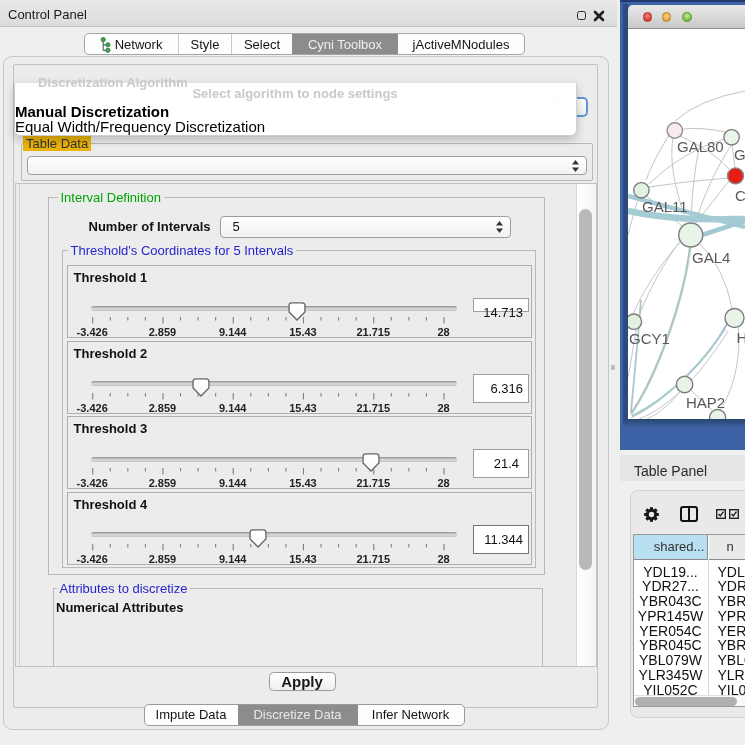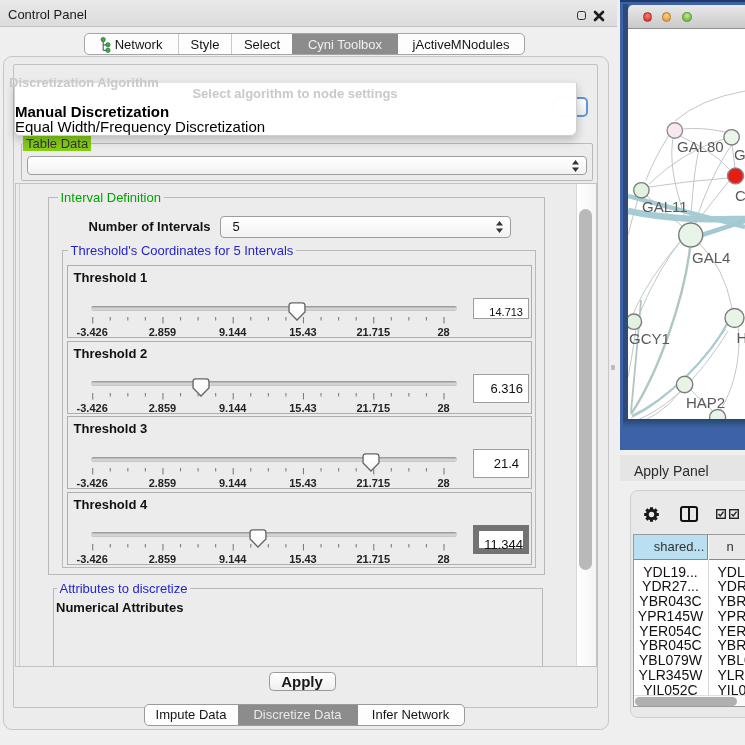--- a/index.html
+++ b/index.html
@@ -29,26 +29,26 @@
 
 <div class="abs" style="left:83.5px;top:33px;width:441px;height:22px;background:#fdfdfd;border:1px solid #a5a5a5;border-radius:5px;overflow:hidden;white-space:nowrap;">
   <div class="tseg" style="width:93.5px;line-height:21px;"><svg width="11" height="16" viewBox="0 0 11 16" style="vertical-align:-4px;">
         <path d="M3.2 4 L3.2 13.5 M3.2 7.8 L7 7.8 M3.2 13.3 L7 13.3" stroke="#63637a" stroke-width="1.2" fill="none"></path>
         <circle cx="3.2" cy="2.6" r="2.1" fill="#44a84e" stroke="#2c7a35" stroke-width="0.9"></circle>
         <circle cx="7.9" cy="7.8" r="2.1" fill="#44a84e" stroke="#2c7a35" stroke-width="0.9"></circle>
         <circle cx="7.9" cy="13.3" r="2.1" fill="#44a84e" stroke="#2c7a35" stroke-width="0.9"></circle>
       </svg> Network</div><div class="tseg" style="width:53px;line-height:21px;border-left:1px solid #c9c9c9;">Style</div><div class="tseg" style="width:61px;line-height:21px;border-left:1px solid #c9c9c9;">Select</div><div class="tseg" style="width:106px;line-height:21px;background:#8c8c8c;color:#efefef;">Cyni Toolbox</div><div class="tseg" style="width:126px;line-height:21px;">jActiveMNodules</div>
 </div>
 
-<div class="abs" style="left:9px;top:75px;font-size:13px;font-weight:bold;color:#c9c9c9;z-index:51;">Discretization Algorithm</div>
+<div class="abs" style="left:38px;top:75px;font-size:13px;font-weight:bold;color:#c9c9c9;z-index:51;">Discretization Algorithm</div>
 
 <div class="abs" style="left:552px;top:97px;width:36px;height:20px;border:2px solid #5b97d8;border-radius:5px;background:linear-gradient(#fff,#eee);"></div>
 
 <div class="fs" style="left:21px;top:143px;width:572px;height:38px;border-radius:2px;">
-  <span class="legend" style="left:1px;background:#84cc16;color:#333;">Table Data</span>
+  <span class="legend" style="left:1px;background:#eab308;color:#333;">Table Data</span>
 </div>
 <div class="cbox" style="left:26.5px;top:156px;width:560px;height:19px;line-height:17px;">
   <svg class="cbar" width="9" height="12" viewBox="0 0 9 12">
       <path d="M4.5 0 L8 4.4 L1 4.4 Z" fill="#333"></path>
       <path d="M4.5 12 L8 7.6 L1 7.6 Z" fill="#333"></path>
     </svg>
 </div>
 
 <div class="abs" style="left:13.5px;top:82px;width:563px;height:53.5px;background:rgba(255,255,255,0.985);border:1px solid #cfcfcf;border-top-color:#e3e3e3;border-radius:2px 2px 6px 6px;box-shadow:0 4px 10px rgba(0,0,0,0.22);z-index:50;"></div>
 <div class="abs" style="left:13.5px;top:86px;width:563px;text-align:center;font-size:13px;font-weight:bold;color:#c9c9c9;z-index:51;">Select algorithm to node settings</div>
@@ -107,21 +107,21 @@
         <line x1="320.87" y1="0" x2="320.87" y2="3.4" stroke="#7e7e7e" stroke-width="1.1"></line>
         <line x1="338.44" y1="0" x2="338.44" y2="3.4" stroke="#7e7e7e" stroke-width="1.1"></line>
         <line x1="356.00" y1="0" x2="356.00" y2="6.4" stroke="#7e7e7e" stroke-width="1.1"></line>
       </svg>
 <div class="abs" style="left:-10.30px;top:60px;width:70px;text-align:center;font-size:11px;font-weight:bold;color:#222;">-3.426</div>
 <div class="abs" style="left:59.96px;top:60px;width:70px;text-align:center;font-size:11px;font-weight:bold;color:#222;">2.859</div>
 <div class="abs" style="left:130.22px;top:60px;width:70px;text-align:center;font-size:11px;font-weight:bold;color:#222;">9.144</div>
 <div class="abs" style="left:200.48px;top:60px;width:70px;text-align:center;font-size:11px;font-weight:bold;color:#222;">15.43</div>
 <div class="abs" style="left:270.74px;top:60px;width:70px;text-align:center;font-size:11px;font-weight:bold;color:#222;">21.715</div>
 <div class="abs" style="left:341.00px;top:60px;width:70px;text-align:center;font-size:11px;font-weight:bold;color:#222;">28</div>
-<div class="abs" style="left:405.5px;top:32px;width:56px;height:21px;background:#fff;border:1px solid #9e9e9e;font-size:11px;color:#111;line-height:27px;text-align:right;padding-right:5px;">14.713</div>
+<div class="abs" style="left:405.5px;top:32px;width:56px;height:14px;background:#fff;border:1px solid #9e9e9e;font-size:13px;color:#111;line-height:27px;text-align:right;padding-right:5px;">14.713</div>
 </div>
 <div class="abs" style="left:51px;top:156.5px;width:465px;height:73px;border:1px solid #aeaeae;background:#ececec;">
 <div class="abs" style="left:6px;top:4px;font-size:13px;font-weight:bold;color:#111;">Threshold 2</div>
 <div class="abs" style="left:23.5px;top:39.5px;width:366px;height:5px;border-radius:3px;background:linear-gradient(#8f8f8f,#dcdcdc 55%,#c0c0c0);"></div>
 <svg class="abs" style="left:124.95px;top:36px;" width="18" height="19" viewBox="0 0 17.3 18.5">
         <path d="M3.6 0.8 L13.7 0.8 Q16.4 0.8 16.4 3.5 L16.4 9.6 L8.65 17.6 L0.9 9.6 L0.9 3.5 Q0.9 0.8 3.6 0.8 Z" fill="#fafafa" stroke="#666" stroke-width="1.3"></path>
         <path d="M2.2 2.1 L15.1 2.1 L15.1 8 L2.2 8 Z" fill="#ffffff" opacity="0.8"></path>
       </svg>
 <svg class="abs" style="left:20px;top:51px;" width="380" height="8" viewBox="0 0 380 8">
         <line x1="4.70" y1="0" x2="4.70" y2="6.4" stroke="#7e7e7e" stroke-width="1.1"></line>
@@ -221,21 +221,21 @@
         <line x1="320.87" y1="0" x2="320.87" y2="3.4" stroke="#7e7e7e" stroke-width="1.1"></line>
         <line x1="338.44" y1="0" x2="338.44" y2="3.4" stroke="#7e7e7e" stroke-width="1.1"></line>
         <line x1="356.00" y1="0" x2="356.00" y2="6.4" stroke="#7e7e7e" stroke-width="1.1"></line>
       </svg>
 <div class="abs" style="left:-10.30px;top:60px;width:70px;text-align:center;font-size:11px;font-weight:bold;color:#222;">-3.426</div>
 <div class="abs" style="left:59.96px;top:60px;width:70px;text-align:center;font-size:11px;font-weight:bold;color:#222;">2.859</div>
 <div class="abs" style="left:130.22px;top:60px;width:70px;text-align:center;font-size:11px;font-weight:bold;color:#222;">9.144</div>
 <div class="abs" style="left:200.48px;top:60px;width:70px;text-align:center;font-size:11px;font-weight:bold;color:#222;">15.43</div>
 <div class="abs" style="left:270.74px;top:60px;width:70px;text-align:center;font-size:11px;font-weight:bold;color:#222;">21.715</div>
 <div class="abs" style="left:341.00px;top:60px;width:70px;text-align:center;font-size:11px;font-weight:bold;color:#222;">28</div>
-<div class="abs" style="left:405.5px;top:32px;width:56px;height:29px;background:#fff;border:6px solid #737373;font-size:13px;color:#111;line-height:27px;text-align:right;">11.344</div>
+<div class="abs" style="left:405.5px;top:32px;width:56px;height:29px;background:#fff;border:1px solid #737373;font-size:13px;color:#111;line-height:27px;text-align:right;padding-right:5px;">11.344</div>
 </div>
 
   <div class="fs" style="left:37px;top:404px;width:490px;height:120px;">
     <span class="legend" style="left:3px;color:#2525cc;">Attributes to discretize</span>
   </div>
   <div class="abs" style="left:40.5px;top:416px;font-size:13px;font-weight:bold;color:#111;">Numerical Attributes</div>
 </div>
 
 <div class="abs" style="left:268.5px;top:671.5px;width:67px;height:19px;border:1px solid #9a9a9a;border-radius:4.5px;background:linear-gradient(#ffffff,#efefef);text-align:center;font-size:15px;font-weight:bold;color:#1a1a1a;line-height:17px;">Apply</div>
 
@@ -306,21 +306,21 @@
     <text x="107" y="172">C</text>
     <text x="14" y="183">GAL11</text>
     <text x="64" y="234">GAL4</text>
     <text x="1" y="315">GCY1</text>
     <text x="108.5" y="314">H</text>
     <text x="58" y="379">HAP2</text>
   </g>
 </svg>
 
 <div class="abs" style="left:620px;top:455px;width:125px;height:26px;background:#e5e5e5;"></div>
-<div class="abs" style="left:634px;top:463px;font-size:14px;color:#2b2b2b;">Apply Panel</div>
+<div class="abs" style="left:634px;top:463px;font-size:14px;color:#2b2b2b;">Table Panel</div>
 
 <div class="abs" style="left:629.5px;top:489.5px;width:130px;height:228px;border:1px solid #cfcfcf;border-radius:8px;background:#e9e9e9;"></div>
 
 <svg class="abs" style="left:644px;top:506.5px;" width="15" height="15" viewBox="0 0 16 16">
     <path fill="#181818" fill-rule="evenodd" d="M15.83 6.38 L 15.83 9.62 L 13.76 9.68 L 13.26 10.88 L 14.69 12.39 L 12.39 14.69 L 10.88 13.26 L 9.68 13.76 L 9.62 15.83 L 6.38 15.83 L 6.32 13.76 L 5.12 13.26 L 3.61 14.69 L 1.31 12.39 L 2.74 10.88 L 2.24 9.68 L 0.17 9.62 L 0.17 6.38 L 2.24 6.32 L 2.74 5.12 L 1.31 3.61 L 3.61 1.31 L 5.12 2.74 L 6.32 2.24 L 6.38 0.17 L 9.62 0.17 L 9.68 2.24 L 10.88 2.74 L 12.39 1.31 L 14.69 3.61 L 13.26 5.12 L 13.76 6.32 Z M 10.90 8 A 2.90 2.90 0 1 0 5.10 8 A 2.90 2.90 0 1 0 10.90 8 Z"></path>
   </svg>
 <div class="abs" style="left:680px;top:505.5px;width:18px;height:16.5px;border:2px solid #111;border-radius:3px;"></div>
 <div class="abs" style="left:688px;top:507.5px;width:2px;height:12.5px;background:#111;"></div>
 <svg class="abs" style="left:716px;top:508.5px;" width="10" height="10" viewBox="0 0 10 10">
     <rect x="0.7" y="0.7" width="8.6" height="8.6" fill="none" stroke="#222" stroke-width="1.4"></rect>

